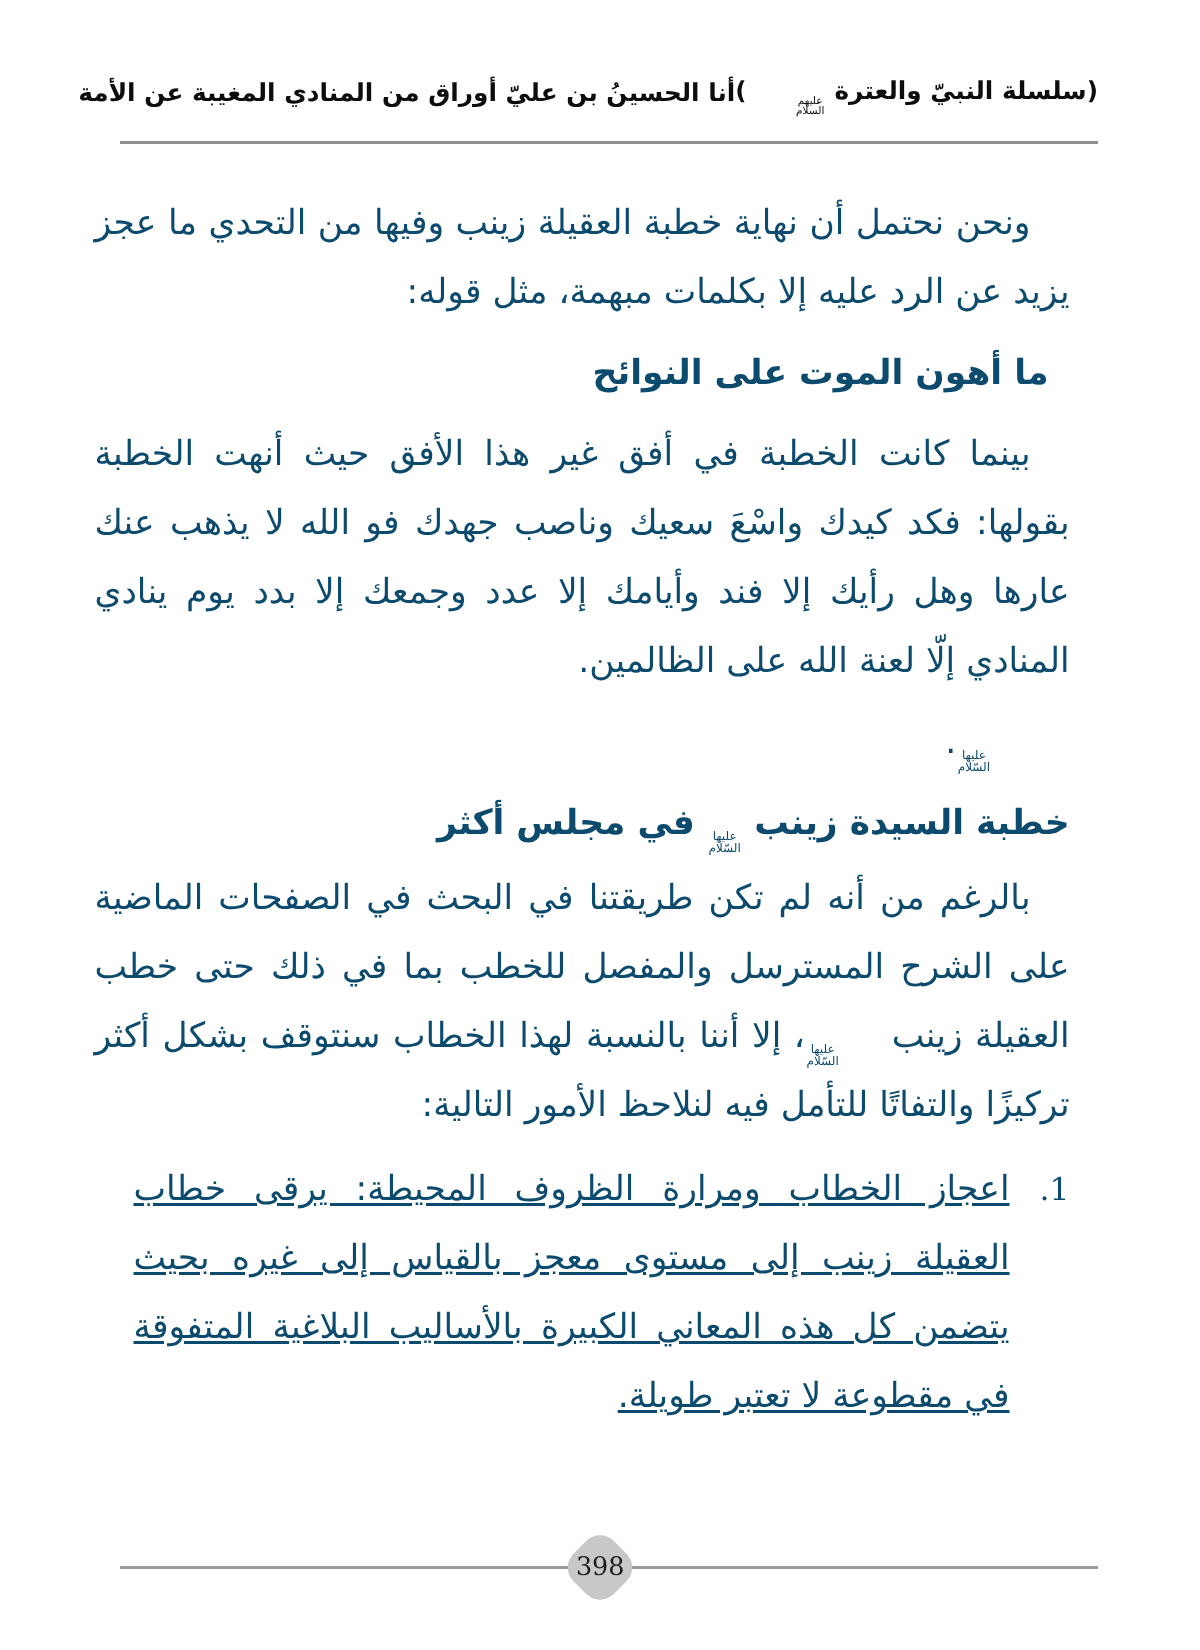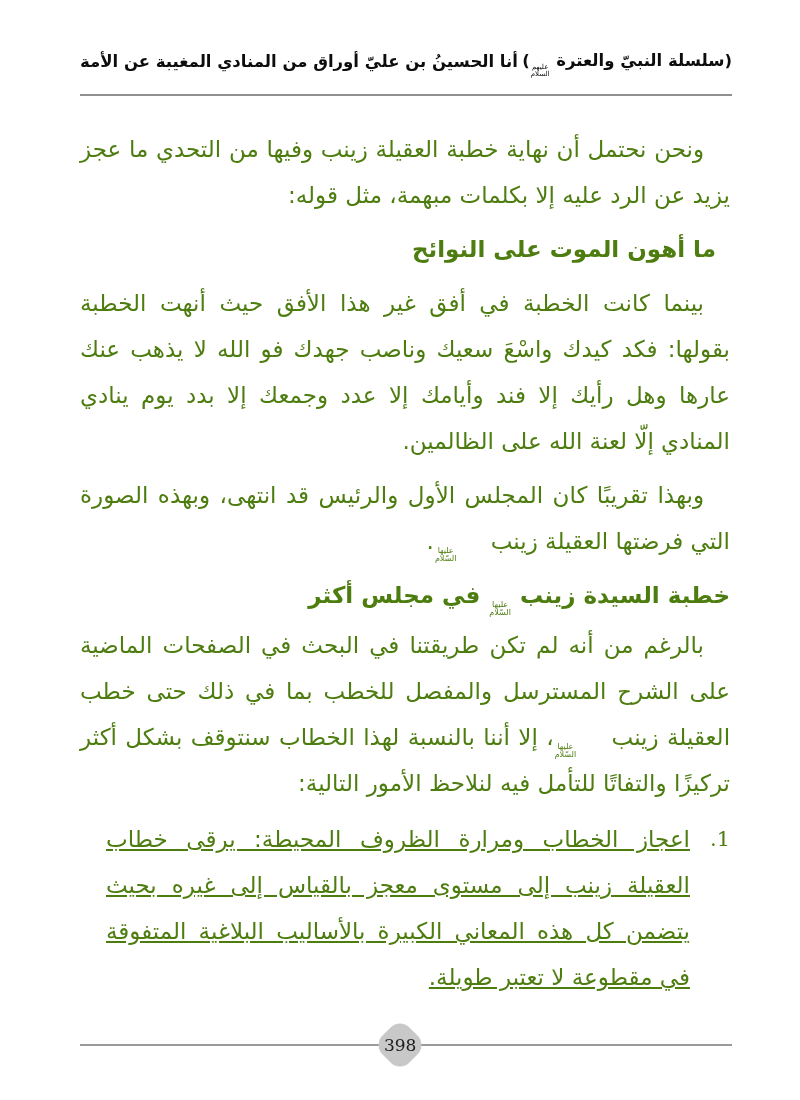--- a/index.html
+++ b/index.html
@@ -43,32 +43,32 @@
     flex-direction: column;
     align-items: center;
     justify-content: center;
     font-size: 8px;
     line-height: 7.5px;
     font-weight: normal;
     vertical-align: -4px;
     white-space: nowrap;
     padding: 0 1px;
   }
-  .header .stamp { font-size: 7px; line-height: 6.5px; vertical-align: -3px; }
+  .header .stamp { font-size: 7px; line-height: 6.5px; vertical-align: -3px; margin-left: 32px; }
 
   
   .content {
     position: absolute;
-    top: 126px; left: 80px;
+    top: 126px; left: 63px;
     width: 650px;
     direction: rtl;
     text-align: justify;
     font-size: 23px;
     line-height: 46px;
-    color: #4d7c0f;
+    color: #0c4a6e;
   }
   .content p { margin: 0 0 8px 0; text-indent: 26px; }
 
   .poetry {
     display: flex;
     justify-content: space-between;
     align-items: baseline;
     font-weight: bold;
     margin: 6px 0 8px 0;
     padding: 0 14px 0 8px;
@@ -143,21 +143,20 @@
 
     <p>ونحن نحتمل أن نهاية خطبة العقيلة زينب وفيها من التحدي ما عجز يزيد عن الرد عليه إلا بكلمات مبهمة، مثل قوله:</p>
 
     <div class="poetry">
       <span>ما أهون الموت على النوائح</span>
     </div>
 
     <p>بينما كانت الخطبة في أفق غير هذا الأفق حيث أنهت الخطبة بقولها: فكد كيدك واسْعَ سعيك وناصب جهدك فو الله لا يذهب عنك عارها وهل رأيك إلا فند وأيامك إلا عدد وجمعك إلا بدد يوم ينادي المنادي إلّا لعنة الله على الظالمين.</p>
 
     <p>
-      <span>وبهذا تقريبًا كان المجلس الأول والرئيس قد انتهى، وبهذه الصورة التي فرضتها العقيلة زينب</span>
       <span class="stamp">
           <span>عليها</span>
           <span>السّلام</span>
         </span><span>.</span>
     </p>
 
     <h2 class="section-heading">
       <span>خطبة السيدة زينب</span>
       <span class="stamp">
           <span>عليها</span>

